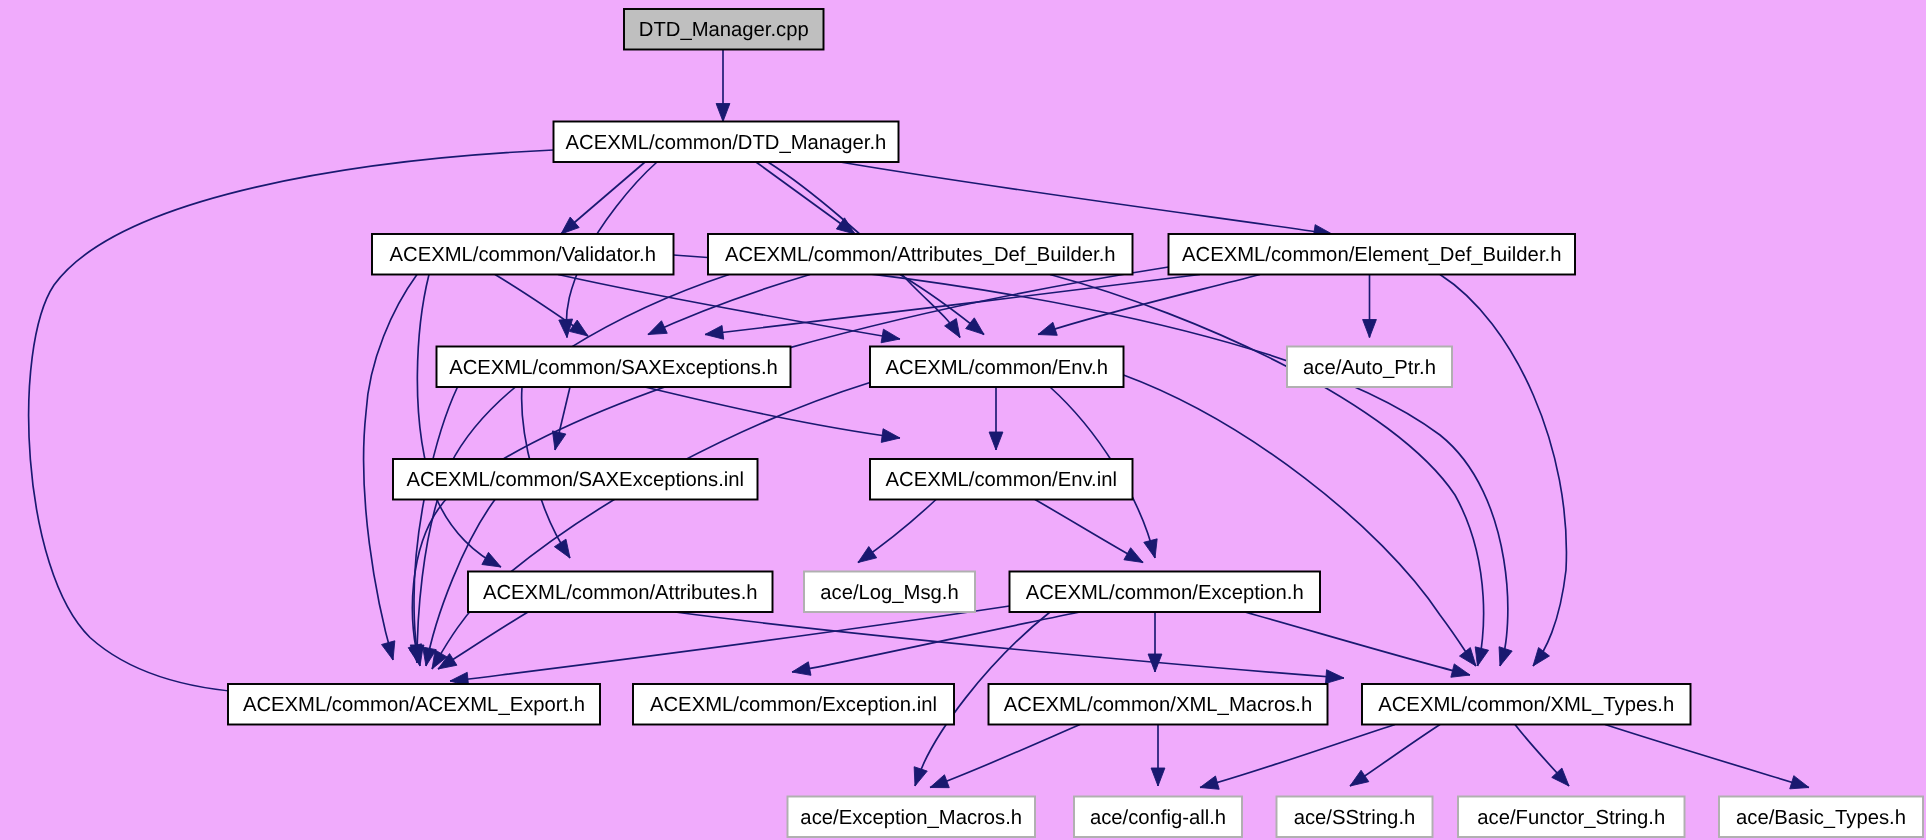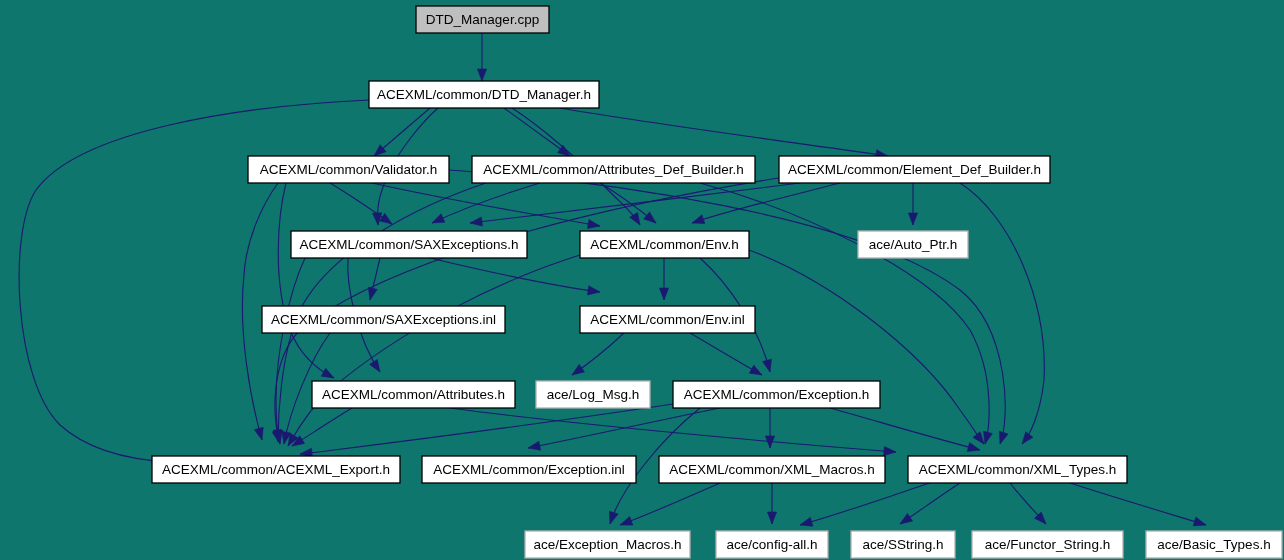--- a/index.html
+++ b/index.html
@@ -7,21 +7,21 @@
     padding: 0;
     background: #ffffff;
   }
   body {
     font-family: "Liberation Sans", sans-serif;
   }
   #graph-wrap {
     position: relative;
     width: 1284px;
     height: 560px;
-    background: #0f766e;
+    background: #f0abfc;
     overflow: hidden;
   }
   svg#graph {
     display: block;
     width: 1284px;
     height: 560px;
   }
   .edge-path {
     fill: none;
     stroke: #191970;

